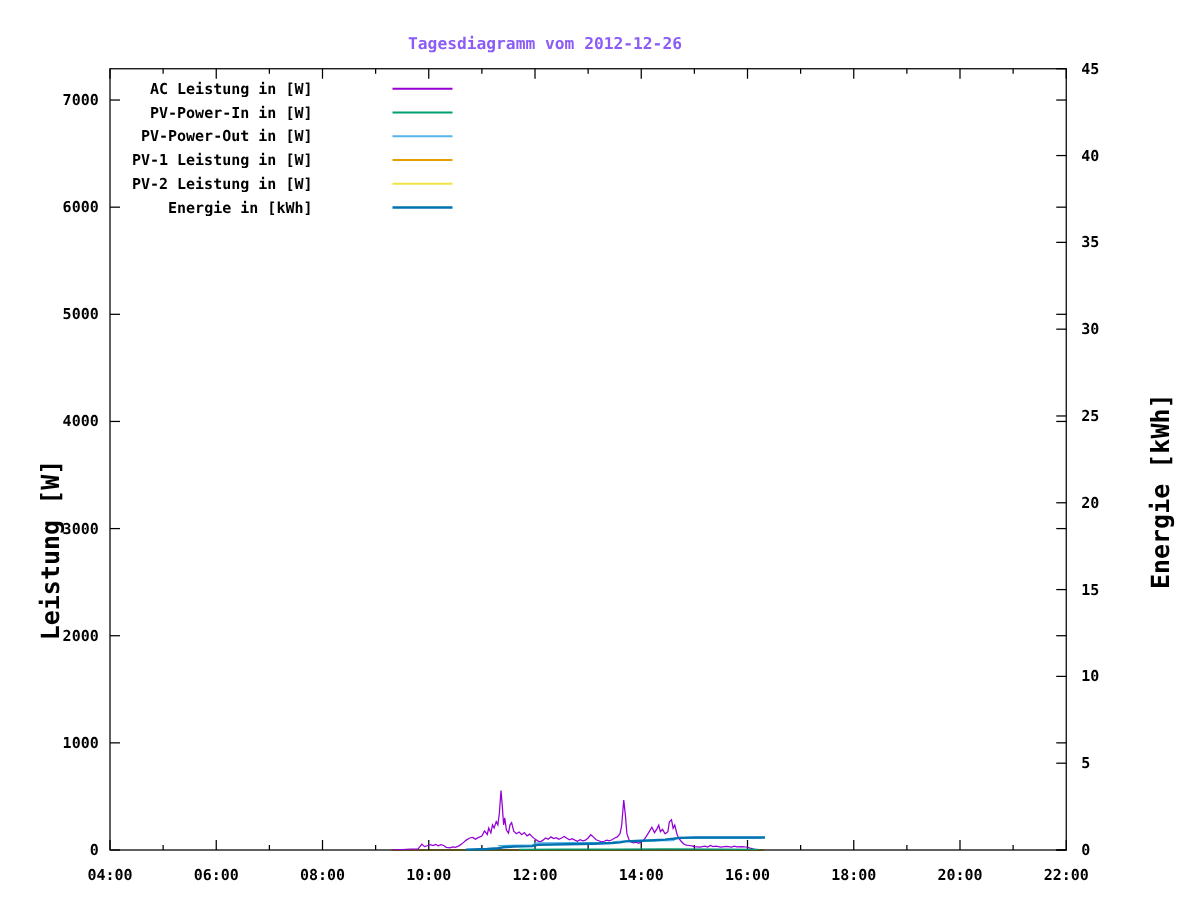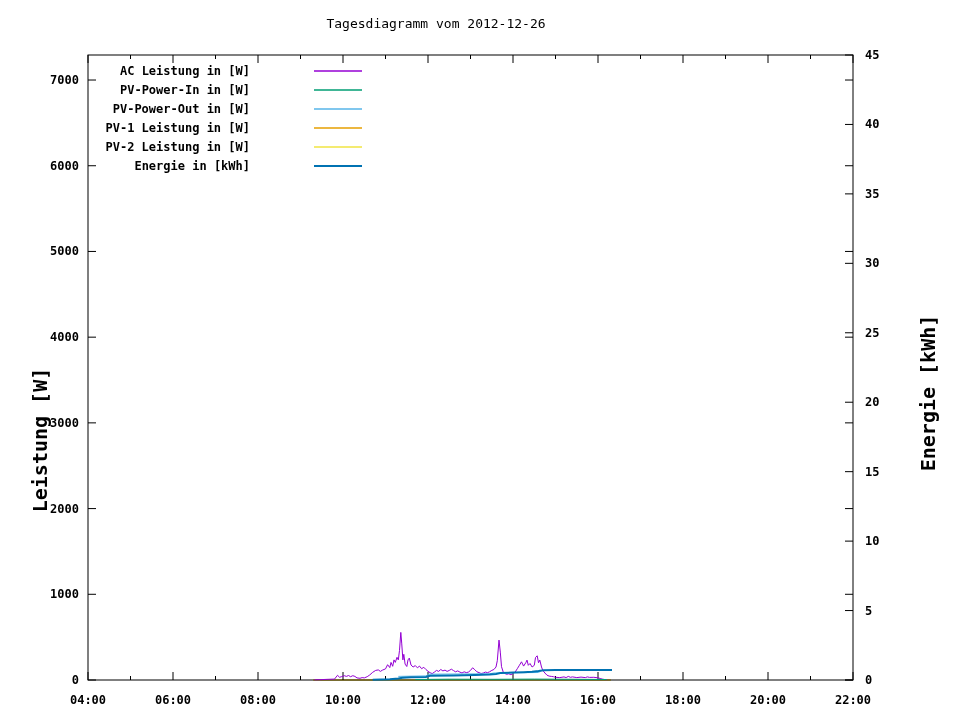--- a/index.html
+++ b/index.html
@@ -1,19 +1,19 @@
 <!DOCTYPE html>
 <html><head>
 <meta charset="utf-8">
 <style>
   html,body{margin:0;padding:0;background:#fff;}
   .page{position:relative;width:960px;height:720px;background:#fff;overflow:hidden;
         font-family:"DejaVu Sans Mono","Liberation Mono",monospace;}
-  .chart-title{position:absolute;top:16px;left:436px;transform:translateX(-50%);
-        font-size:13px;font-weight:normal;color:#000000;white-space:nowrap;}
+  .chart-title{position:absolute;top:28px;left:436px;transform:translateX(-50%);
+        font-size:13px;font-weight:bold;color:#8b5cf6;white-space:nowrap;}
   .ylabel-left{position:absolute;left:40px;top:440px;transform:translate(-50%,-50%) rotate(-90deg);
         transform-origin:center;font-size:20px;font-weight:bold;color:#000;white-space:nowrap;}
   .ylabel-right{position:absolute;left:928px;top:393px;transform:translate(-50%,-50%) rotate(-90deg);
         transform-origin:center;font-size:20px;font-weight:bold;color:#000;white-space:nowrap;}
   svg text{font-family:"DejaVu Sans Mono","Liberation Mono",monospace;font-weight:bold;fill:#000;}
 </style>
 </head>
 <body>
 
 <div class="page">

